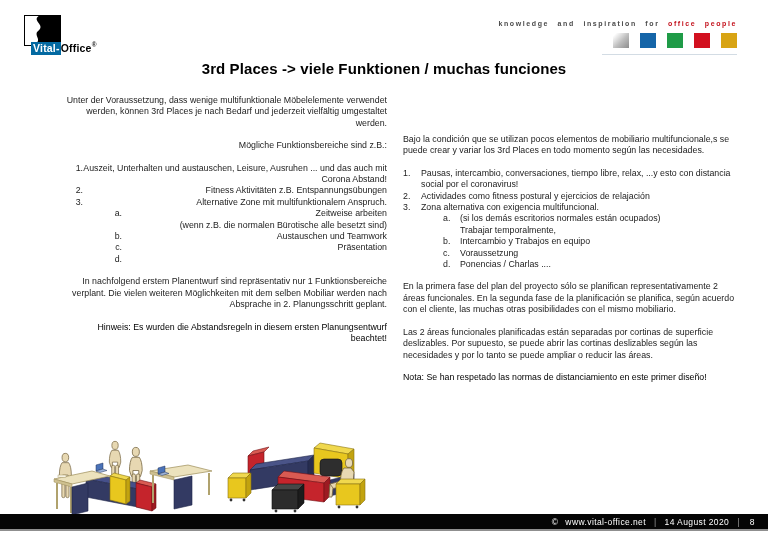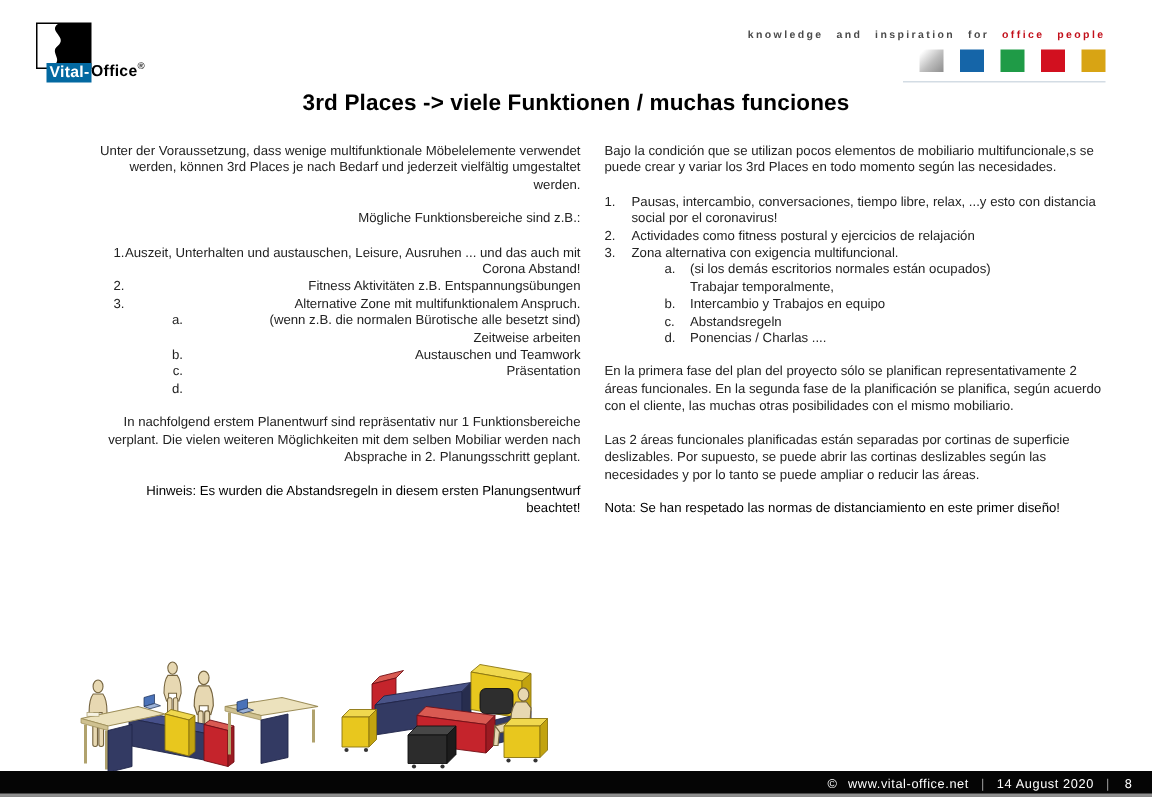--- a/index.html
+++ b/index.html
@@ -31,21 +31,21 @@
   .sq-gold   { background:#d8a414; }
 
   
   .page-title { position:absolute; left:0; top:60px; width:100%; text-align:center;
     font-size:15px; font-weight:bold; color:#000; letter-spacing:0.1px; }
 
   
   .columns { position:absolute; left:65px; top:95px; width:672px; display:flex; }
   .col { font-size:8.8px; line-height:11.4px; color:#222; }
   .col-left  { width:322px; margin-right:16px;text-align:right; }
-  .col-right { width:332px; }
+  .col-right { width:332px;margin-top:39px; }
   .para { margin:0 0 11px 0; }
   .para.bold { font-weight:normal; color:#000; }
   .list { margin:0 0 11px 0; }
   .li { display:flex; }
   .li .mk { flex:0 0 18px; }
   .li.l2 { padding-left:40px; }
   .li.l2 .mk { flex:0 0 17px; }
   .li .tx { flex:1; }
   .ln { display:block; }
 
@@ -103,22 +103,22 @@
             <span class="mk">2.</span>
             <span class="tx">Fitness Aktivitäten z.B. Entspannungsübungen</span>
           </div>
         <div class="li l1">
             <span class="mk">3.</span>
             <span class="tx">Alternative Zone mit multifunktionalem Anspruch.</span>
           </div>
         <div class="li l2">
             <span class="mk">a.</span>
             <span class="tx">
+              <span class="ln">Zeitweise arbeiten</span>
               <span class="ln">(wenn z.B. die normalen Bürotische alle besetzt sind)</span>
-              <span class="ln">Zeitweise arbeiten</span>
             </span>
           </div>
         <div class="li l2">
             <span class="mk">b.</span>
             <span class="tx">Austauschen und Teamwork</span>
           </div>
         <div class="li l2">
             <span class="mk">c.</span>
             <span class="tx">Präsentation</span>
           </div>
@@ -151,21 +151,21 @@
               <span class="ln">(si los demás escritorios normales están ocupados)</span>
               <span class="ln">Trabajar temporalmente,</span>
             </span>
           </div>
         <div class="li l2">
             <span class="mk">b.</span>
             <span class="tx">Intercambio y Trabajos en equipo</span>
           </div>
         <div class="li l2">
             <span class="mk">c.</span>
-            <span class="tx">Abstandsregeln</span>
+            <span class="tx">Voraussetzung</span>
           </div>
         <div class="li l2">
             <span class="mk">d.</span>
             <span class="tx">Ponencias / Charlas ....</span>
           </div>
       </div>
       <p class="para">En la primera fase del plan del proyecto sólo se planifican representativamente 2 áreas funcionales. En la segunda fase de la planificación se planifica, según acuerdo con el cliente, las muchas otras posibilidades con el mismo mobiliario.</p>
       <p class="para">Las 2 áreas funcionales planificadas están separadas por cortinas de superficie deslizables. Por supuesto, se puede abrir las cortinas deslizables según las necesidades y por lo tanto se puede ampliar o reducir las áreas.</p>
       <p class="para bold">Nota: Se han respetado las normas de distanciamiento en este primer diseño!</p>
     </section>

